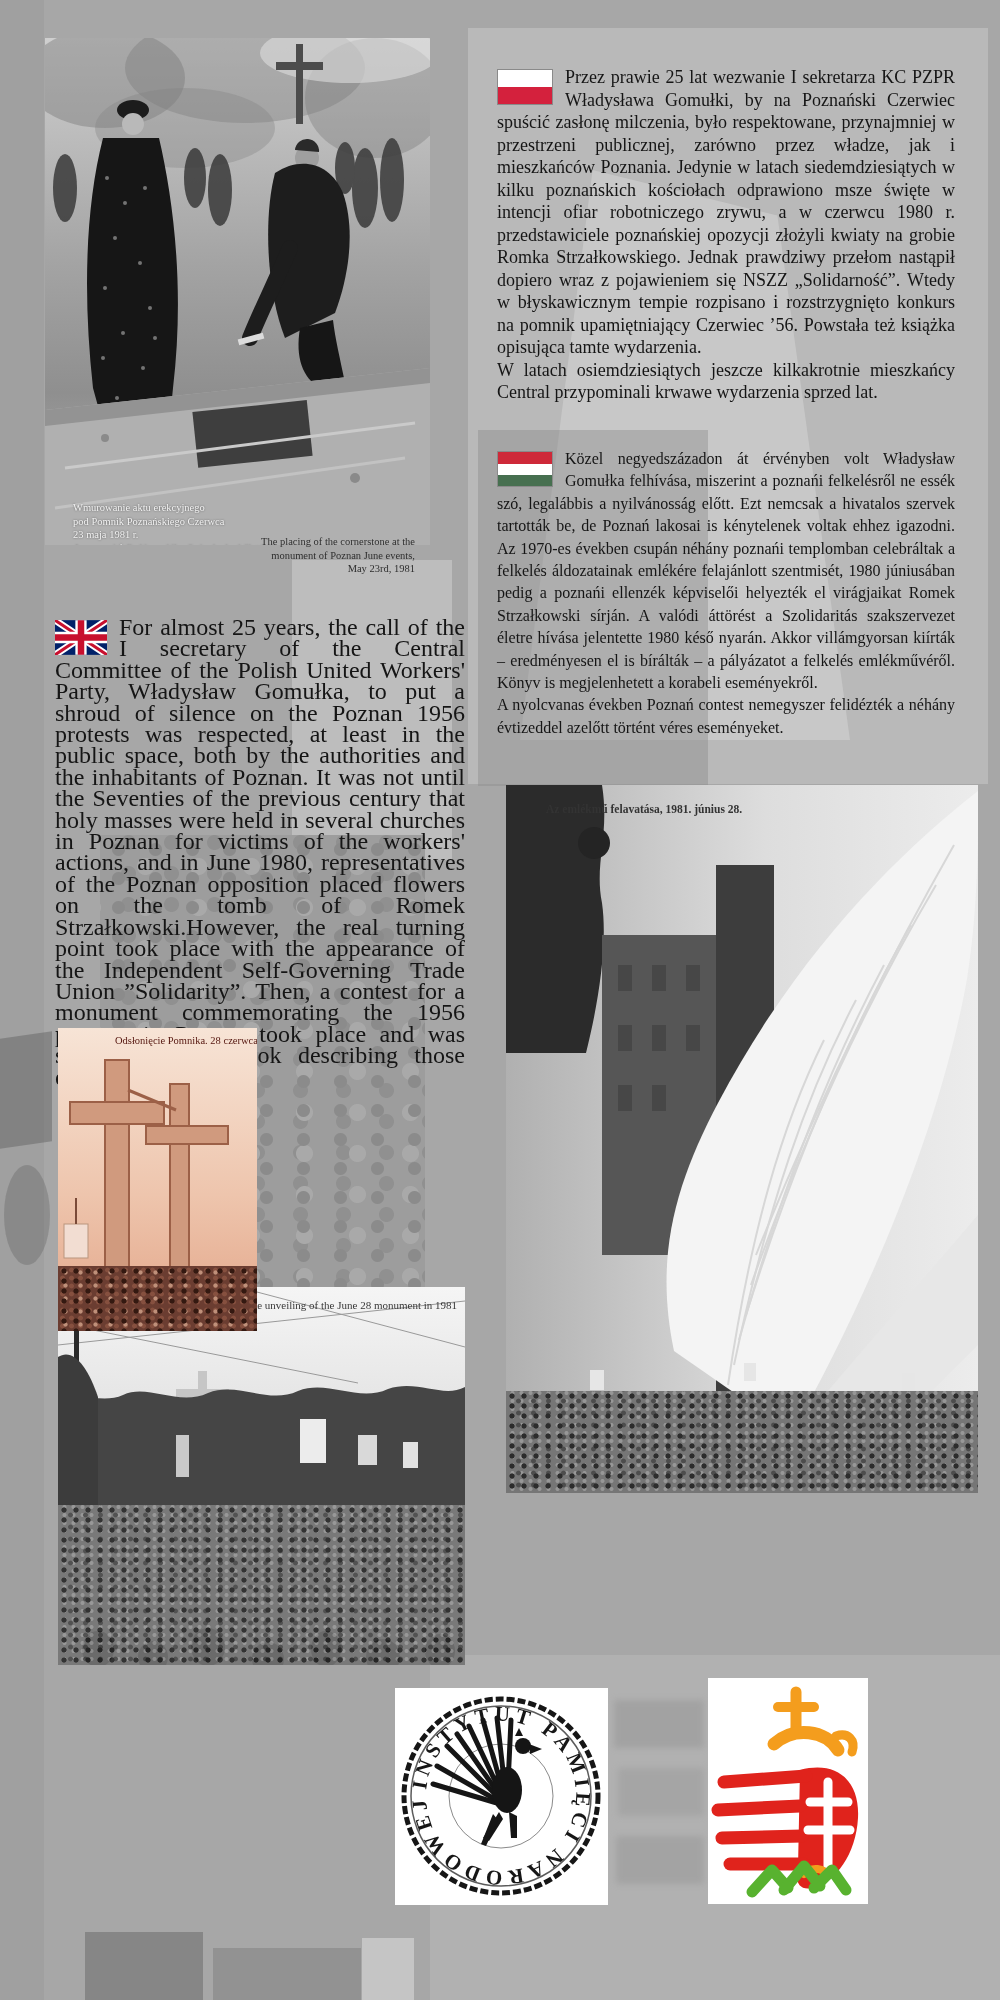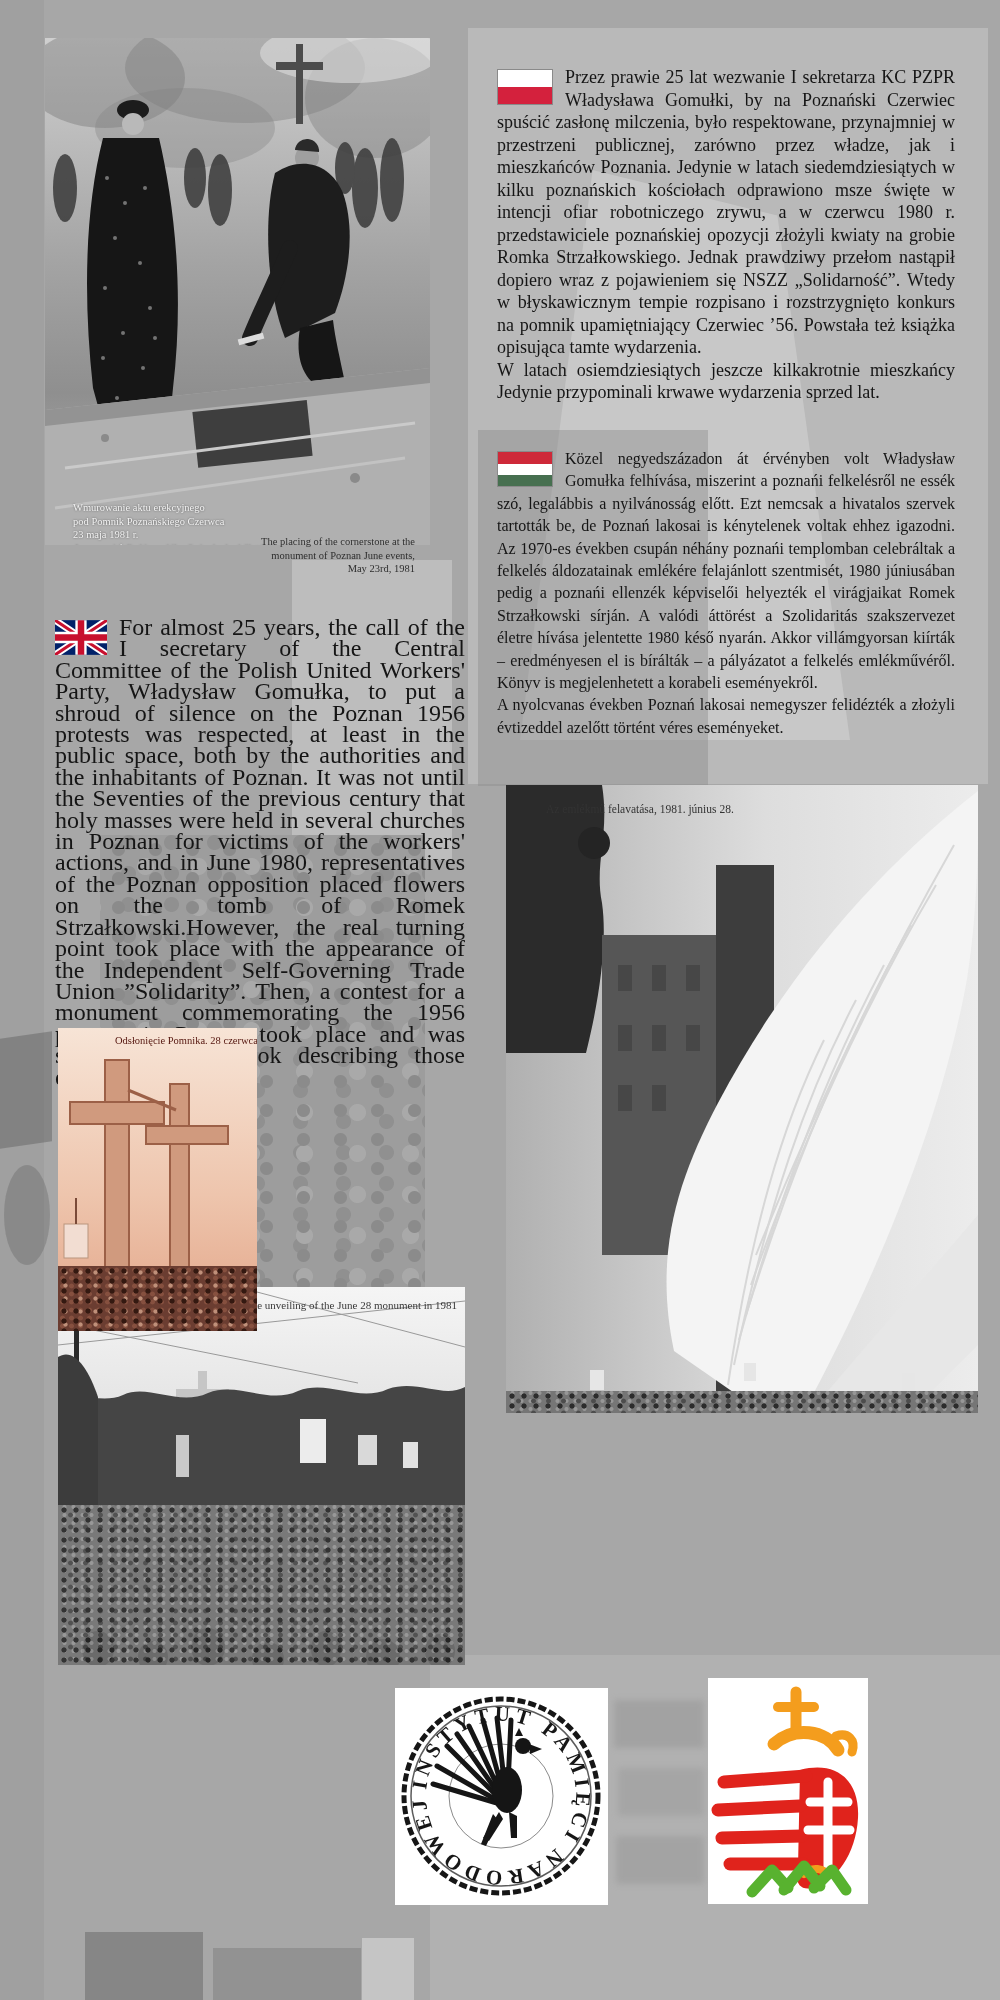--- a/index.html
+++ b/index.html
@@ -147,47 +147,47 @@
 monument of Poznan June events,
 May 23rd, 1981</div>
 
   <div class="coltext pl-text">
     <span class="flagfloat flagbox">
       <svg width="54" height="34" viewBox="0 0 54 34">
         <rect width="54" height="17" fill="#FFFFFF"></rect>
           <rect y="17" width="54" height="17" fill="#D4213D"></rect>
       </svg>
     </span><span>Przez prawie 25 lat wezwanie I sekretarza KC PZPR Władysława Gomułki, by na Poznański Czerwiec spuścić zasłonę milczenia, było respektowane, przynajmniej w przestrzeni publicznej, zarówno przez władze, jak i mieszkańców Poznania. Jedynie w latach siedemdziesiątych w kilku poznańskich kościołach odprawiono msze święte w intencji ofiar robotniczego zrywu, a w czerwcu 1980 r. przedstawiciele poznańskiej opozycji złożyli kwiaty na grobie Romka Strzałkowskiego. Jednak prawdziwy przełom nastąpił dopiero wraz z pojawieniem się NSZZ „Solidarność”. Wtedy w błyskawicznym tempie rozpisano i rozstrzygnięto konkurs na pomnik upamiętniający Czerwiec ’56. Powstała też książka opisująca tamte wydarzenia.</span>
-    <div class="para2">W latach osiemdziesiątych jeszcze kilkakrotnie mieszkańcy Jedynie przypominali krwawe wydarzenia sprzed lat.</div>
+    <div class="para2">W latach osiemdziesiątych jeszcze kilkakrotnie mieszkańcy Central przypominali krwawe wydarzenia sprzed lat.</div>
   </div>
 
   <div class="coltext hu-text">
     <span class="flagfloat flagbox">
       <svg width="54" height="34" viewBox="0 0 54 34">
         <rect width="54" height="12" fill="#CE2939"></rect>
           <rect y="12" width="54" height="11" fill="#FFFFFF"></rect>
         <rect y="23" width="54" height="11" fill="#477050"></rect>
       </svg>
     </span><span>Közel negyedszázadon át érvényben volt Władysław Gomułka felhívása, miszerint a poznańi felkelésről ne essék szó, legalábbis a nyilvánosság előtt. Ezt nemcsak a hivatalos szervek tartották be, de Poznań lakosai is kénytelenek voltak ehhez igazodni. Az 1970-es években csupán néhány poznańi templomban celebráltak a felkelés áldozatainak emlékére felajánlott szentmisét, 1980 júniusában pedig a poznańi ellenzék képviselői helyezték el virágjaikat Romek Strzałkowski sírján. A valódi áttörést a Szolidaritás szakszervezet életre hívása jelentette 1980 késő nyarán. Akkor villámgyorsan kiírták – eredményesen el is bírálták – a pályázatot a felkelés emlékművéről. Könyv is megjelenhetett a korabeli eseményekről.</span>
-    <div class="para2">A nyolcvanas években Poznań lakosai nemegyszer felidézték a złożyli évtizeddel azelőtt történt véres eseményeket.</div>
+    <div class="para2">A nyolcvanas években Poznań contest nemegyszer felidézték a néhány évtizeddel azelőtt történt véres eseményeket.</div>
   </div>
 
   <div class="coltext en-text">
     <span class="flagfloat" style="width:52px;height:35px;">
       <svg width="52" height="35" viewBox="0 0 60 40">
         <rect width="60" height="40" fill="#012169"></rect>
         <path d="M0,0 60,40 M60,0 0,40" stroke="#FFFFFF" stroke-width="8"></path>
         <path d="M0,0 60,40 M60,0 0,40" stroke="#C8102E" stroke-width="3.5"></path>
         <path d="M30,0 V40 M0,20 H60" stroke="#FFFFFF" stroke-width="13"></path>
         <path d="M30,0 V40 M0,20 H60" stroke="#C8102E" stroke-width="7.5"></path>
       </svg>
     </span><span>For almost 25 years, the call of the I secretary of the Central Committee of the Polish United Workers' Party, Władysław Gomułka, to put a shroud of silence on the Poznan 1956 protests was respected, at least in the public space, both by the authorities and the inhabitants of Poznan. It was not until the Seventies of the previous century that holy masses were held in several churches in Poznan for victims of the workers' actions, and in June 1980, representatives of the Poznan opposition placed flowers on the tomb of Romek Strzałkowski.However, the real turning point took place with the appearance of the Independent Self-Governing Trade Union ”Solidarity”. Then, a contest for a monument commemorating the 1956 protests in Poznan took place and was settled. Also, a book describing those events was written.</span>
   </div>
 
-  <div class="photo" style="left:506px;top:785px;width:472px;height:628px;z-index:3;">
+  <div class="photo" style="left:506px;top:785px;width:472px;height:708px;z-index:3;font-weight:bold;">
     <svg width="472" height="708" viewBox="0 0 472 708">
       <defs>
         <linearGradient id="prbg" x1="0" y1="0" x2="1" y2="0">
           <stop offset="0" stop-color="#b0b0b0"></stop>
             <stop offset=".55" stop-color="#dddddd"></stop>
           <stop offset="1" stop-color="#ececec"></stop>
         </linearGradient>
       </defs>
       <rect width="472" height="708" fill="url(#prbg)"></rect>
       <g>

